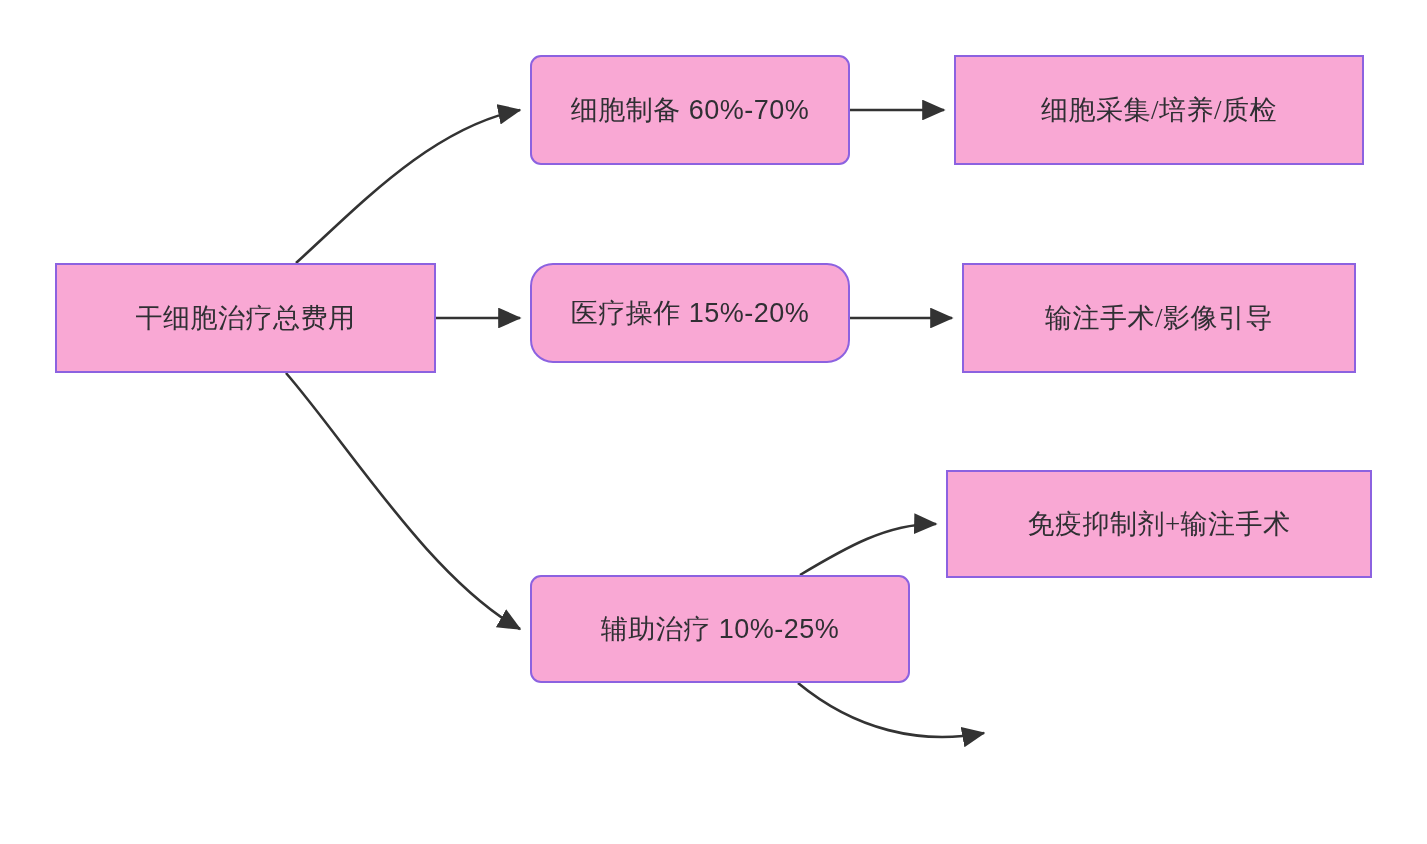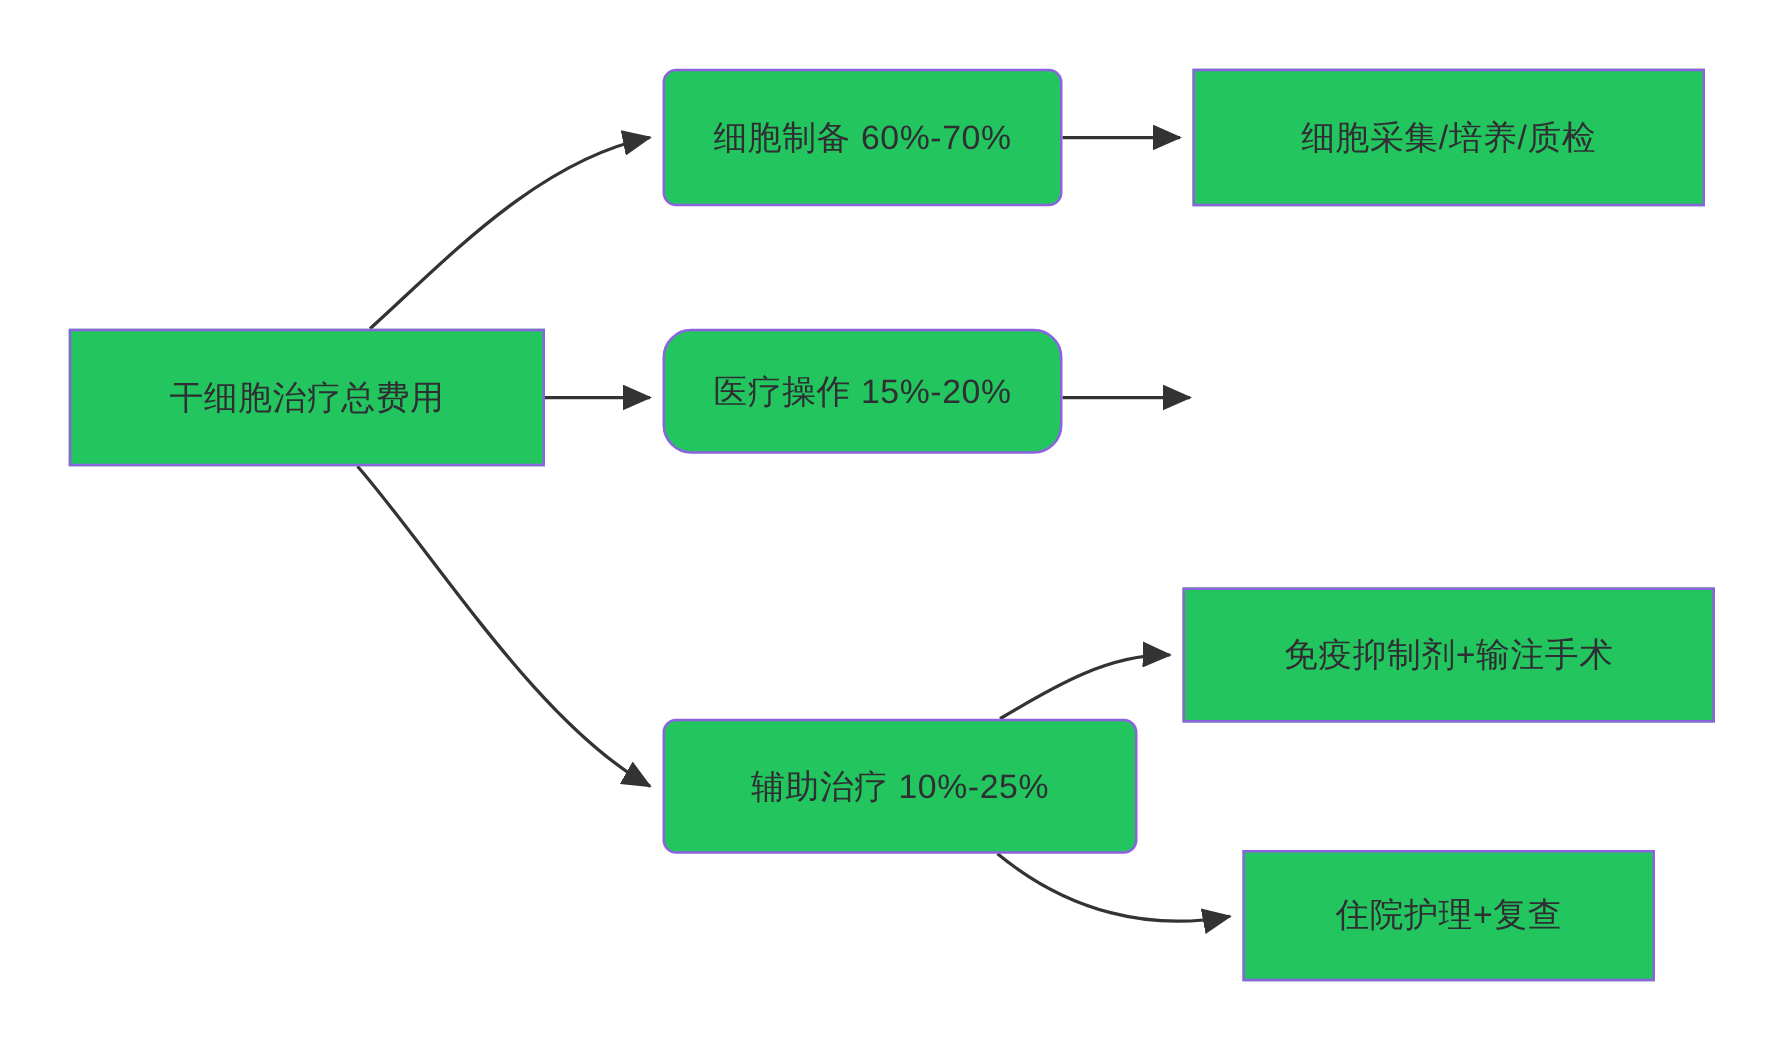--- a/index.html
+++ b/index.html
@@ -22,37 +22,38 @@
   #edge-layer {
     position: absolute;
     left: 0;
     top: 0;
     width: 1427px;
     height: 844px;
   }
   .node {
     position: absolute;
     box-sizing: border-box;
-    background: #22c55e;
+    background: #f9a8d4;
     border: 2px solid #8c62e0;
     display: flex;
     align-items: center;
     justify-content: center;
     text-align: center;
     color: #2f2f33;
     font-size: 27px;
     line-height: 1.2;
     letter-spacing: 0.5px;
     white-space: nowrap;
   }
   .node.rounded {
     border-radius: 11px;
   }
   .node.square {
     border-radius: 0;
+    font-family: Liberation Serif, serif;
   }
   .node-label {
     display: block;
     padding: 0 14px;
   }
 </style>
 </head>
 <body>
 
 <div id="chart-root">
@@ -92,22 +93,22 @@
   </div>
 
   <div class="node rounded" style="left:530px; top:575px; width:380px; height:108px;">
     <span class="node-label">辅助治疗 10%-25%</span>
   </div>
 
   <div class="node square" style="left:954px; top:55px; width:410px; height:110px;">
     <span class="node-label">细胞采集/培养/质检</span>
   </div>
 
+  <div class="node square" style="left:962px; top:263px; width:394px; height:110px;">
+    <span class="node-label">输注手术/影像引导</span>
+  </div>
 
   <div class="node square" style="left:946px; top:470px; width:426px; height:108px;">
     <span class="node-label">免疫抑制剂+输注手术</span>
   </div>
 
-  <div class="node square" style="left:994px; top:680px; width:330px; height:105px;">
-    <span class="node-label">住院护理+复查</span>
-  </div>
 
 </div>
 
 </body></html>

